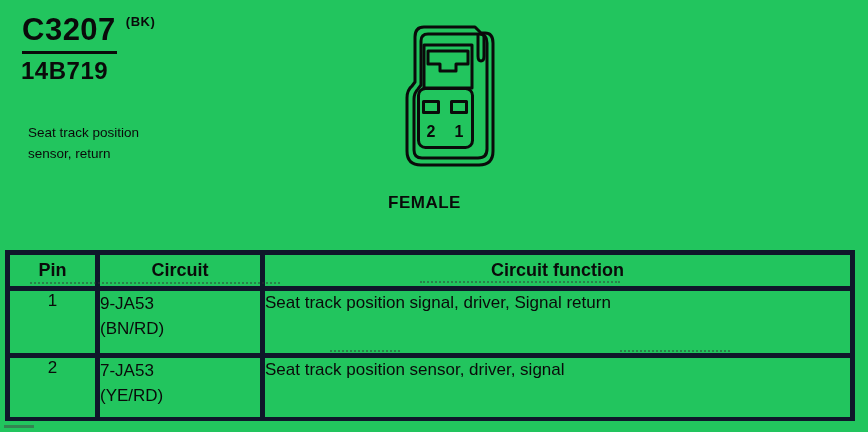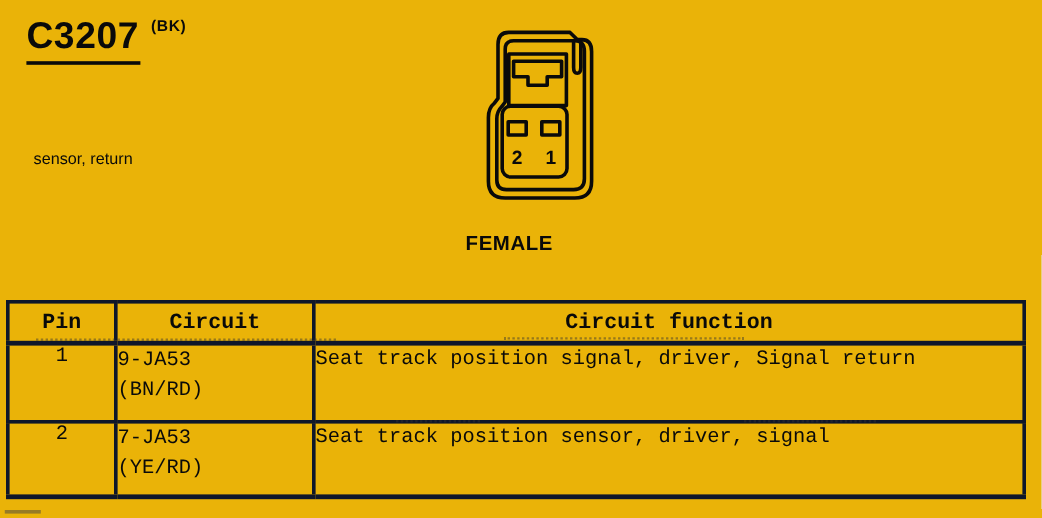--- a/index.html
+++ b/index.html
@@ -1,19 +1,19 @@
 <!DOCTYPE html>
 <html><head>
 <meta charset="utf-8">
 <style>
   html,body{margin:0;padding:0;background:#e8e8e8;}
   .page{
     position:relative;
     width:868px;height:432px;
-    background:#eab308;
+    background:#22c55e;
     color:#0a0a0a;
     font-family:"Liberation Sans", sans-serif;
     overflow:hidden;
     margin:0 auto;
   }
   
   .conn-id-row{position:absolute;left:22px;top:12px;white-space:nowrap;}
   .conn-id{font-size:31px;font-weight:bold;letter-spacing:0.5px;}
   .conn-code{font-size:13px;font-weight:bold;vertical-align:14px;margin-left:10px;letter-spacing:0.5px;}
   .conn-underline{position:absolute;left:22px;top:51px;width:95px;height:3px;background:#0a0a0a;}
@@ -27,24 +27,23 @@
   
   table.pinout{
     position:absolute;left:5px;top:250px;
     width:850px;table-layout:fixed;
     border-collapse:collapse;
     font-size:17px;
   }
   table.pinout col.c-pin{width:90px;}
   table.pinout col.c-circuit{width:165px;}
   table.pinout th, table.pinout td{
-    border:3px solid #0f172a;
+    border:5px solid #0f172a;
     vertical-align:top;
     padding:0;
-    font-family:Liberation Mono, monospace;
   }
   table.pinout thead th{
     height:31px;
     font-size:18px;font-weight:bold;
     vertical-align:middle;
     border-bottom-width:4px;
   }
   table.pinout tbody tr.r1 td{height:62px;}
   table.pinout tbody tr.r2 td{height:59px;border-bottom-width:4px;}
   td.pin-cell{text-align:center;padding-top:7px;}
@@ -56,21 +55,23 @@
 </style>
 </head>
 <body>
 
 <div class="page">
 
   <div class="conn-id-row">
     <span class="conn-id">C3207</span><span class="conn-code">(BK)</span>
   </div>
   <div class="conn-underline"></div>
+  <div class="part-number">14B719</div>
   <div class="conn-desc">
+    <div>Seat track position</div>
     <div>sensor, return</div>
   </div>
 
   <figure class="conn-fig">
     <svg class="conn-svg" width="105" height="158" viewBox="398 16 105 158" fill="none" stroke="#0a0a0a" stroke-width="3" stroke-linejoin="round" stroke-linecap="round">
       <path d="M 424 27 H 475 L 481 33 H 485 Q 493 33 493 43 V 151 Q 493 165 479 165 H 421 Q 407 165 407 151 V 98 Q 407 90 412 86 L 415 82 V 37 Q 415 27 424 27 Z"></path>
       <path d="M 428 34 H 479 Q 487 34 487 43 V 149 Q 487 158 478 158 H 422 Q 414 158 414 150 V 99 Q 414 93 418 89 L 421 85 V 41 Q 421 34 428 34 Z"></path>
       <path d="M 478 35 V 56 Q 478 61 481 61 Q 484 61 484 56 V 35"></path>
       <path d="M 424 45 H 472 V 88 H 424 Z"></path>
       <path d="M 428 51 H 468 V 64 H 456 V 71 H 440 V 64 H 428 Z"></path>

